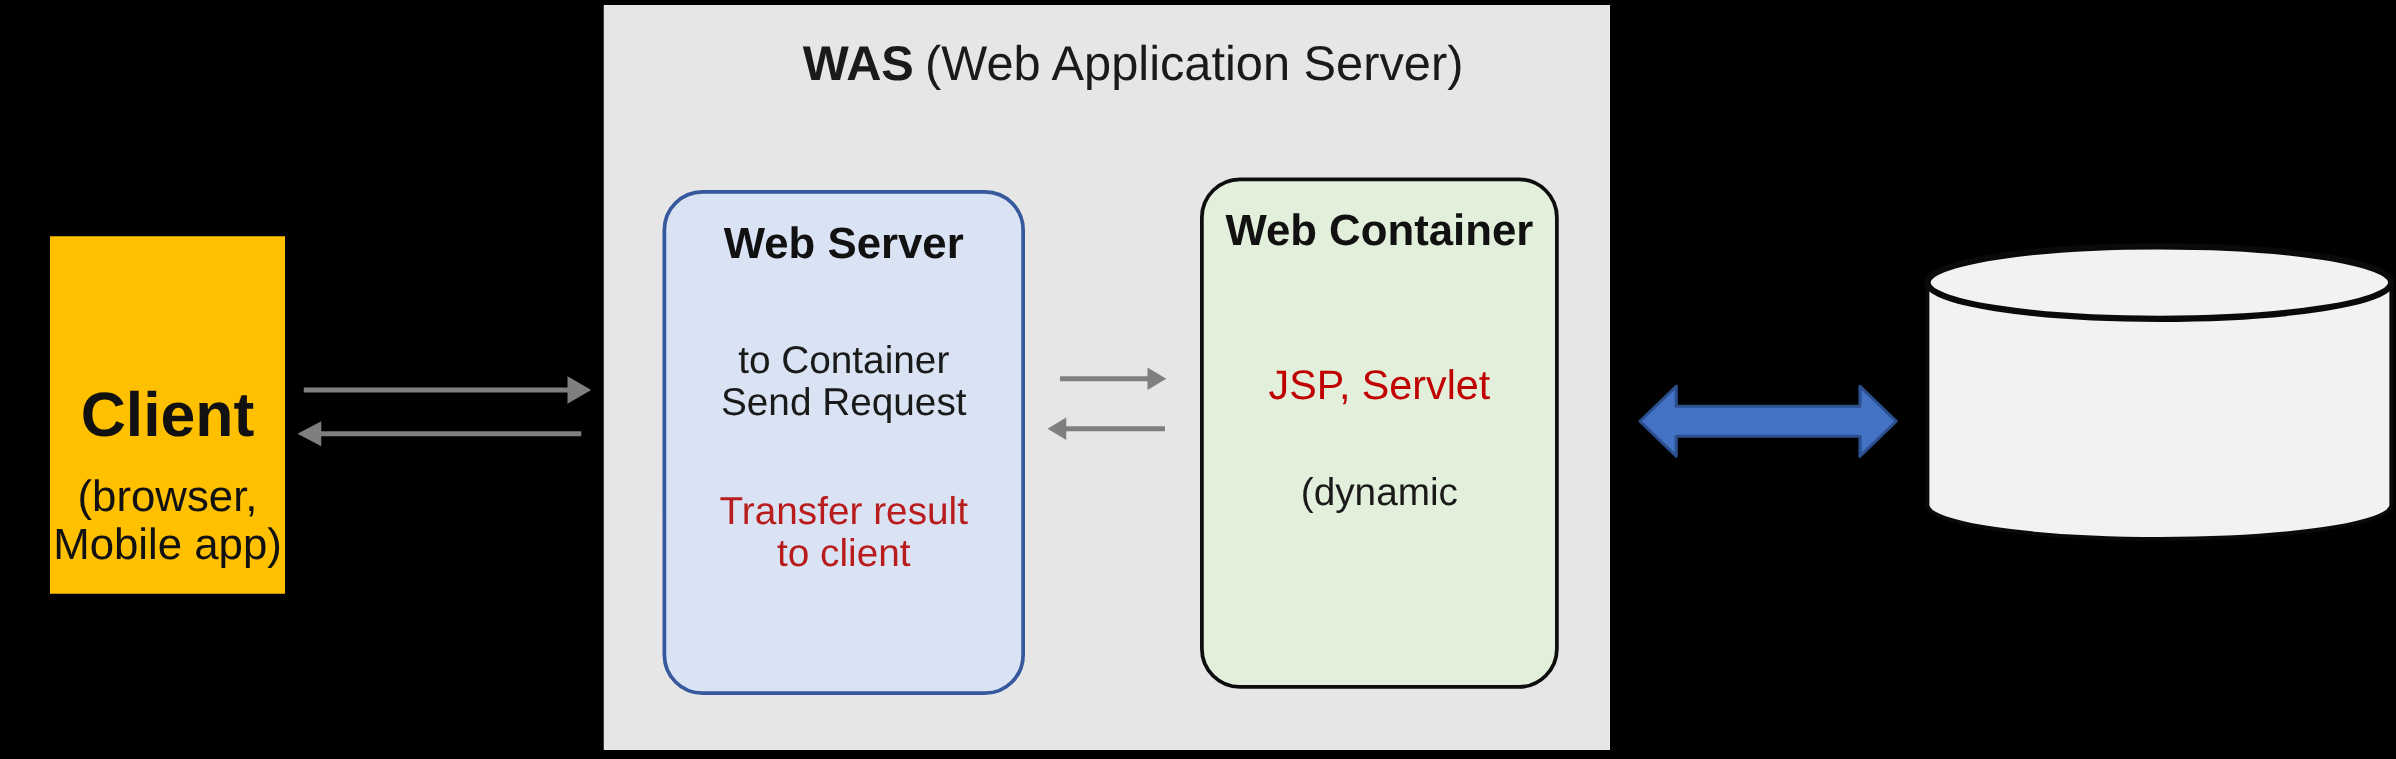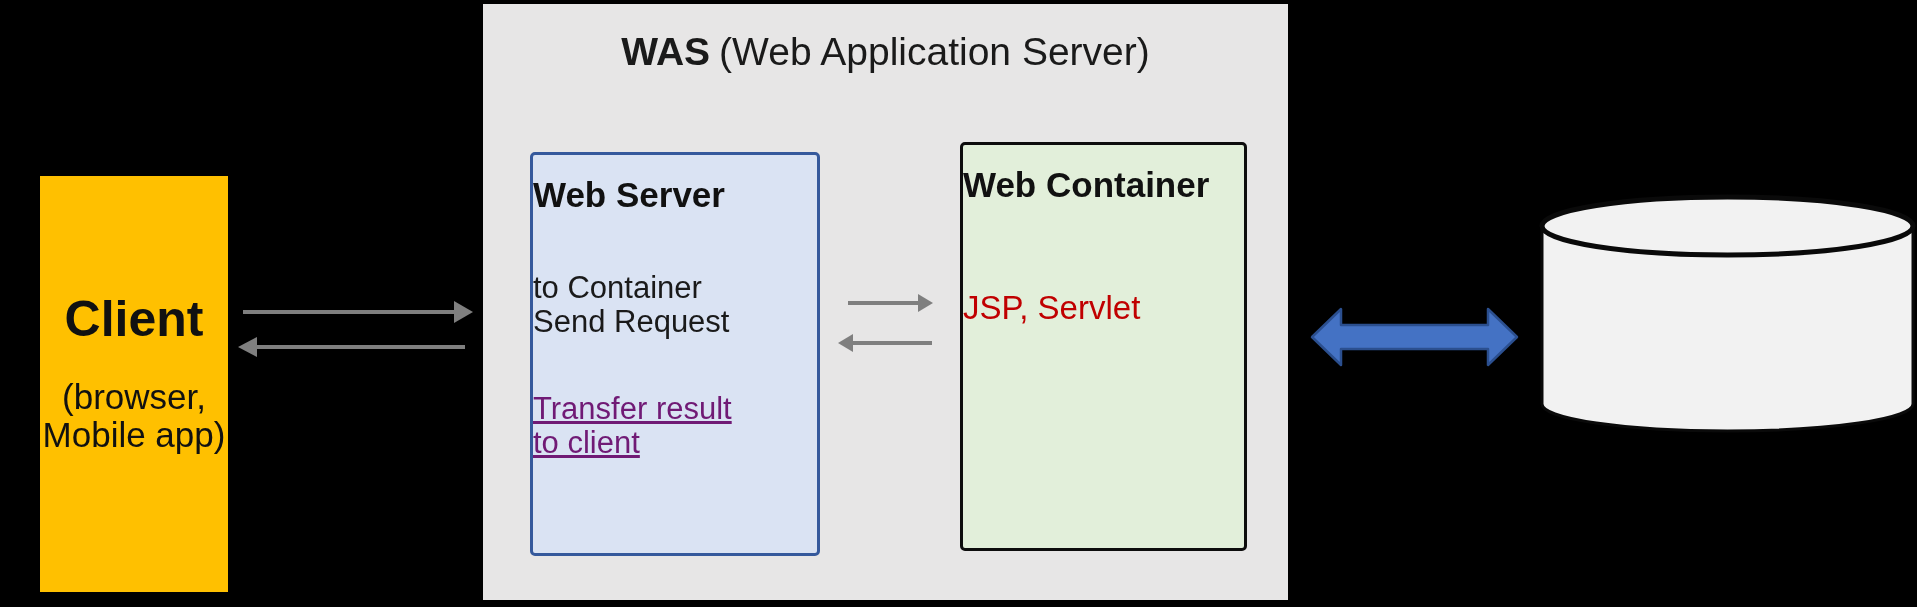--- a/index.html
+++ b/index.html
@@ -3,43 +3,43 @@
 <meta charset="utf-8">
 <style>
   html,body{margin:0;padding:0;background:#000;}
   .stage{
     position:relative;width:1917px;height:607px;background:#000;
     overflow:hidden;font-family:"Liberation Sans",sans-serif;color:#111;
   }
   .abs{position:absolute;}
   
   .client-box{
-    left:40px;top:176px;width:188px;height:416px;background:#FFC000;
+    left:40px;top:189px;width:188px;height:286px;background:#FFC000;
     text-align:center;
   }
   .client-title{margin-top:116px;font-size:50px;font-weight:bold;line-height:54px;color:#111;}
-  .client-sub{margin-top:32px;font-size:35px;line-height:38px;color:#111;}
+  .client-sub{margin-top:20px;font-size:35px;line-height:38px;color:#111;}
   
   .was-box{left:483px;top:4px;width:805px;height:596px;background:#E7E6E6;}
-  .was-title{left:483px;top:30px;width:805px;text-align:center;font-size:39px;color:#1a1a1a;}
+  .was-title{left:483px;top:30px;width:805px;text-align:center;font-size:39px;color:#1a1a1a;padding-left:21px;}
   .was-title .bold{font-weight:bold;}
   .was-title .rest{margin-left:9px;font-weight:normal;}
   
-  .inner-box{border-radius:5px;box-sizing:border-box;text-align:left;}
+  .inner-box{border-radius:32px;box-sizing:border-box;text-align:center;}
   .web-server{
     left:530px;top:152px;width:290px;height:404px;
     background:#DAE3F3;border:3px solid #35599C;
   }
   .web-container{
     left:960px;top:142px;width:287px;height:409px;
     background:#E2EFDA;border:3px solid #0d0d0d;
   }
   .box-title{padding-top:18px;font-size:35px;font-weight:bold;line-height:44px;color:#111;}
   .ws-group1{margin-top:54px;font-size:31px;line-height:34px;color:#1a1a1a;}
-  .ws-group2{margin-top:53px;font-size:31px;line-height:34px;color:#701a75;text-decoration:underline;}
+  .ws-group2{margin-top:53px;font-size:31px;line-height:34px;color:#b91c1c;}
   .wc-tech{margin-top:84px;font-size:33px;line-height:34px;}
   .wc-note{margin-top:51px;font-size:31px;line-height:35px;color:#1a1a1a;}
   
   .db-label{
     left:1542px;top:320px;width:371px;text-align:center;
     font-size:43px;font-weight:300;color:#1a1a1a;letter-spacing:1px;
   }
   svg.overlay{position:absolute;left:0;top:0;pointer-events:none;}
 </style>
 </head>
@@ -69,20 +69,21 @@
     <div class="ws-group2">
       <div>Transfer result</div>
       <div>to client</div>
     </div>
   </div>
 
   <div class="abs inner-box web-container">
     <div class="box-title">Web Container</div>
     <div class="wc-tech" style="color:#C00000;">JSP, Servlet</div>
     <div class="wc-note">
+      <div>(dynamic</div>
     </div>
   </div>
 
   <div class="abs db-label">Database</div>
 
   <svg class="overlay" width="1917" height="607" viewBox="0 0 1917 607">
 
     <g>
       <path d="M1542,226 L1542,404 A185.5,27 0 0 0 1913,404 L1913,226" fill="#F2F2F2" stroke="#0a0a0a" stroke-width="3"></path>
       <ellipse cx="1727.5" cy="226" rx="185.5" ry="29" fill="#F2F2F2" stroke="#0a0a0a" stroke-width="5"></ellipse>

